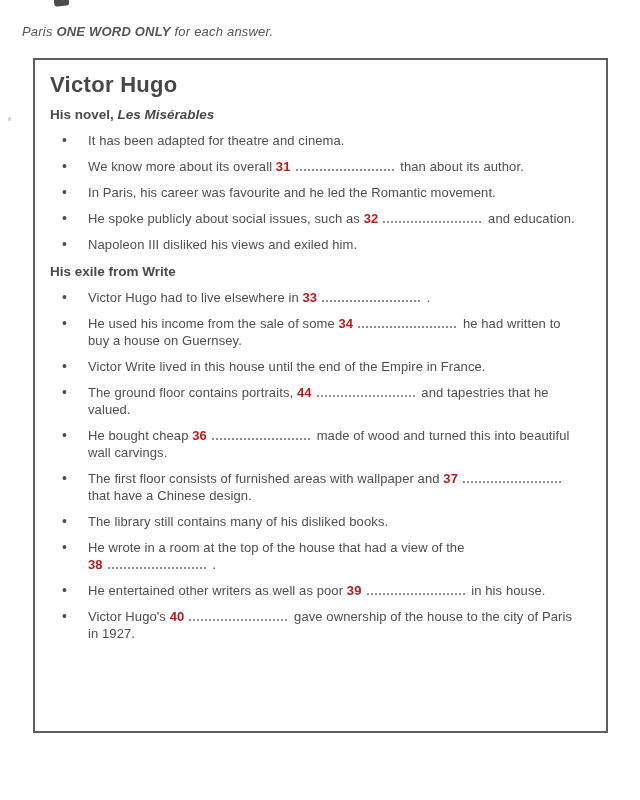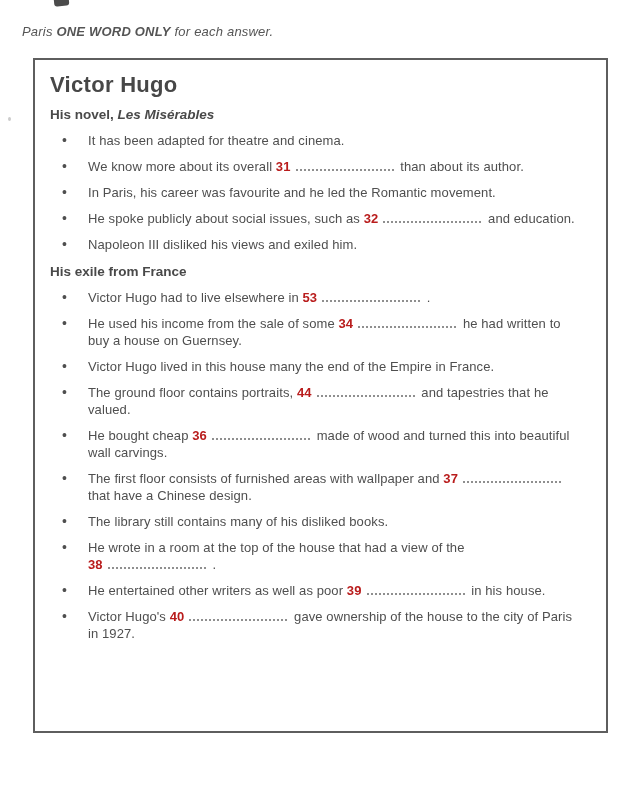--- a/index.html
+++ b/index.html
@@ -86,34 +86,34 @@
         <div class="bullet">
           <span class="marker">•</span>
           <div class="bullet-text">He spoke publicly about social issues, such as <span class="nowrap"><span class="qnum">32</span><span class="gap"></span></span> and education.</div>
         </div>
         <div class="bullet">
           <span class="marker">•</span>
           <div class="bullet-text">Napoleon III disliked his views and exiled him.</div>
         </div>
       </div>
       <div class="section">
-        <div class="section-heading"><span>His exile from France</span></div>
+        <div class="section-heading"><span>His exile from Write</span></div>
         <div class="bullet">
           <span class="marker">•</span>
-          <div class="bullet-text">Victor Hugo had to live elsewhere in <span class="nowrap"><span class="qnum">53</span><span class="gap"></span></span> .</div>
+          <div class="bullet-text">Victor Hugo had to live elsewhere in <span class="nowrap"><span class="qnum">33</span><span class="gap"></span></span> .</div>
         </div>
         <div class="bullet">
           <span class="marker">•</span>
           <div class="bullet-text">He used his income from the sale of some <span class="nowrap"><span class="qnum">34</span><span class="gap"></span></span> he had written to<br>buy a house on Guernsey.</div>
         </div>
       </div>
       <div class="section">
         <div class="bullet">
           <span class="marker">•</span>
-          <div class="bullet-text">Victor Hugo lived in this house many the end of the Empire in France.</div>
+          <div class="bullet-text">Victor Write lived in this house until the end of the Empire in France.</div>
         </div>
         <div class="bullet">
           <span class="marker">•</span>
           <div class="bullet-text">The ground floor contains portraits, <span class="nowrap"><span class="qnum">44</span><span class="gap"></span></span> and tapestries that he<br>valued.</div>
         </div>
         <div class="bullet">
           <span class="marker">•</span>
           <div class="bullet-text">He bought cheap <span class="nowrap"><span class="qnum">36</span><span class="gap"></span></span> made of wood and turned this into beautiful<br>wall carvings.</div>
         </div>
         <div class="bullet">

